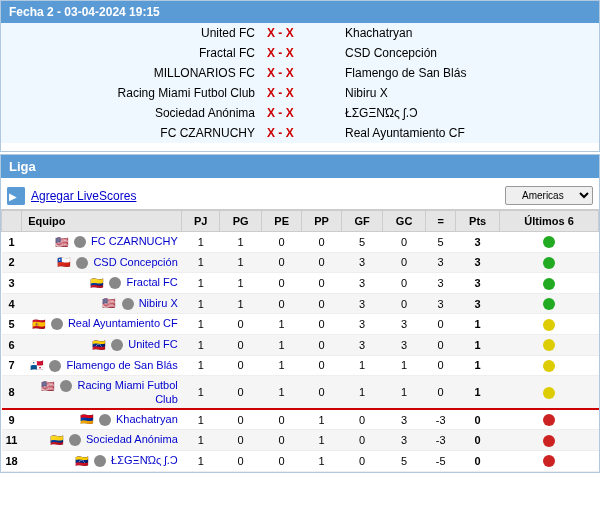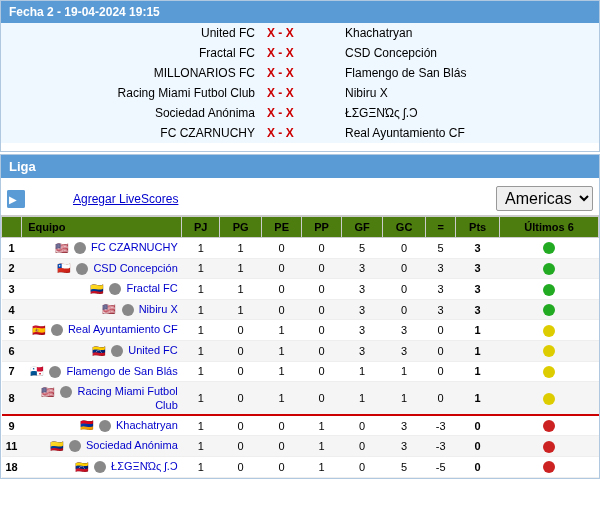--- a/index.html
+++ b/index.html
@@ -71,43 +71,42 @@
       height: 18px;
       background: #5b9bd5;
       display: inline-block;
       border-radius: 2px;
     }
 
     .add-livescores-link {
       color: #0000cc;
       cursor: pointer;
       font-size: 12px;
-      margin-left: 42px;
     }
 
     .liga-controls-right {
       display: flex;
       align-items: center;
       gap: 4px;
     }
 
     select.region-select, select.league-select {
-      font-size: 16px;
-      padding: 2px 4px;
+      font-size: 10px;
+      padding: 2px 12px;
       border: 1px solid #999;
       border-radius: 2px;
     }
 
     .standings-table {
       width: 100%;
       border-collapse: collapse;
     }
 
     .standings-table th {
-      background: #4d7c0f;
+      background: #e5e5e5;
       padding: 4px 4px;
       font-size: 11px;
       font-weight: bold;
       text-align: center;
       border: 1px solid #ccc;
     }
 
     .standings-table th.team-col {
       text-align: left;
       padding-left: 6px;
@@ -172,21 +171,21 @@
 
     .liga-section {
       border: 1px solid #b0c8e0;
     }
   </style>
 </head>
 <body>
 
 <div class="matches-wrapper">
   <div class="match-header">
-    <span>Fecha 2 - 19-04-2024 19:15</span>
+    <span>Fecha 2 - 03-04-2024 19:15</span>
   </div>
   <table class="matches-table">
     <tbody id="matches-tbody">
         <tr>
     <td class="match-team-left">United FC</td>
     <td class="match-score">X - X</td>
     <td class="match-team-right">Khachatryan</td>
   </tr>
         <tr>
     <td class="match-team-left">Fractal FC</td>

